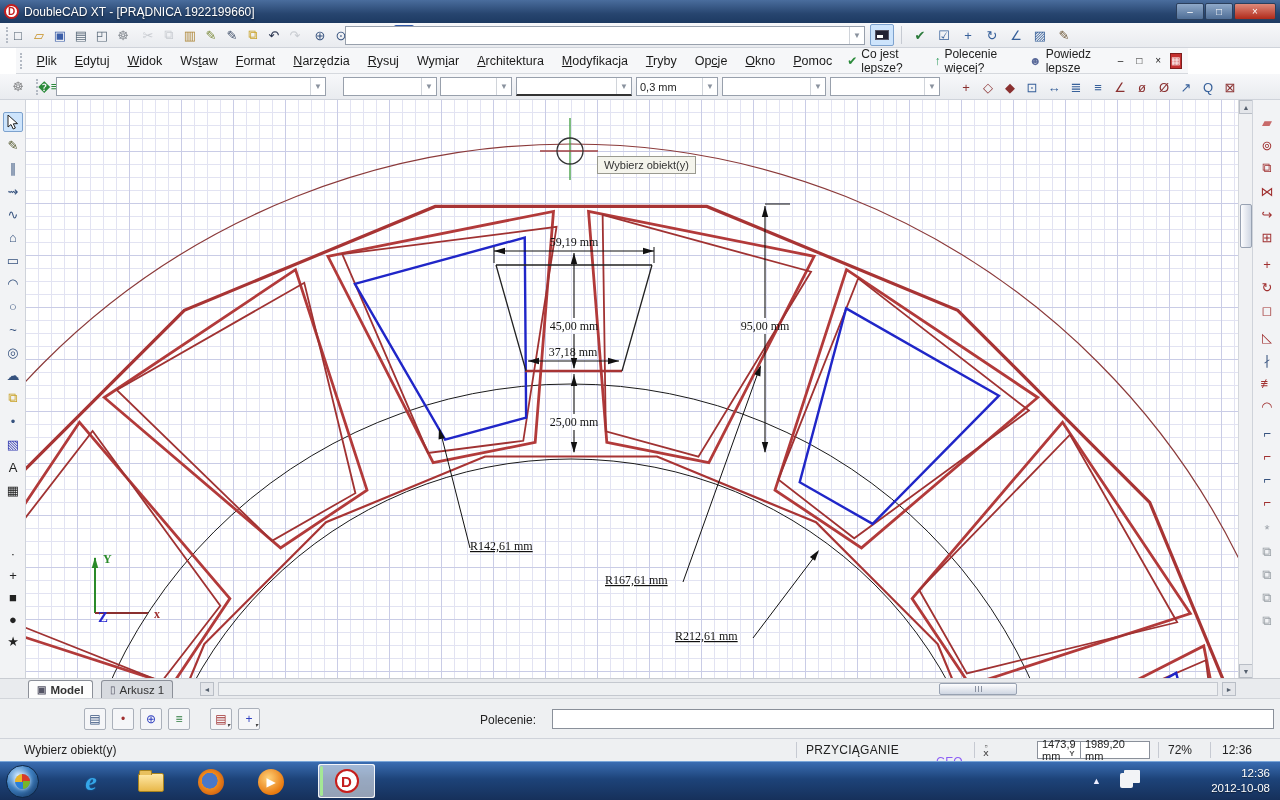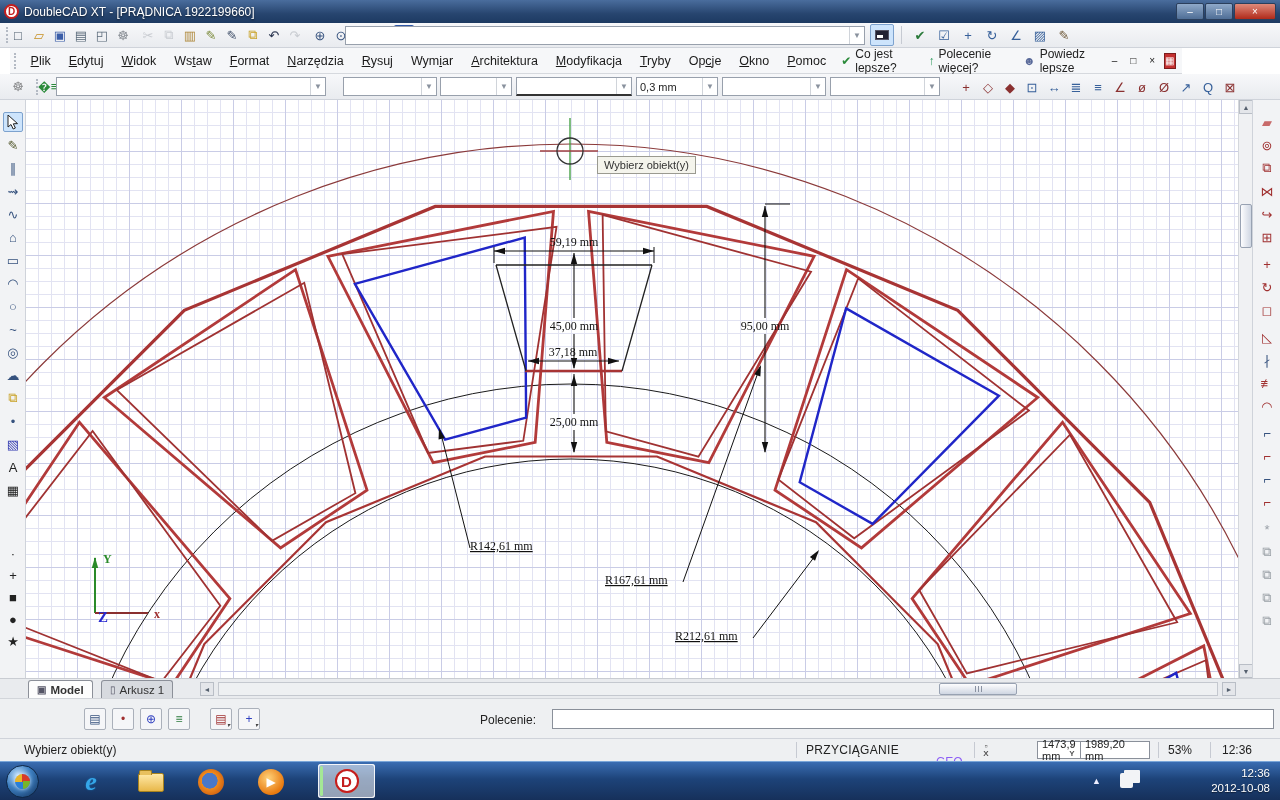--- a/index.html
+++ b/index.html
@@ -40,21 +40,21 @@
   .combo.uline { border-bottom:2px solid #333; }
   #render-btn { position:absolute; top:1px; width:24px; height:22px;
     border:1px solid #7da2ce; background:#cde4fc; border-radius:2px;
     display:flex; align-items:center; justify-content:center; }
   #render-btn .screen { width:14px; height:10px; background:#223; border:1px solid #556;
     position:relative; }
   #render-btn .screen::after { content:""; position:absolute; left:1px; bottom:1px;
     width:6px; height:3px; background:#fff; }
 
   
-  #menubar { left:10px; top:48px; width:1172px; height:26px; background:#f6f7f9;
+  #menubar { left:16px; top:48px; width:1172px; height:26px; background:#f6f7f9;
     border-bottom:1px solid #d6d9de; display:flex; align-items:center; font-size:12.5px; }
   .menu-item { padding:4px 9px; color:#1a1a1a; }
   .menu-right { margin-left:auto; display:flex; align-items:center; gap:4px; padding-right:6px;}
   .promo { display:flex; align-items:center; gap:4px; font-size:12px; color:#222; padding:0 6px; }
   .promo .pic { font-size:12px; }
   .mdi-btn { width:20px; height:16px; font-size:10px; color:#222;
     display:flex; align-items:center; justify-content:center; }
   .red-grid { width:16px; height:16px; background:#c43030; border:1px solid #7d1d1d;
     display:flex; align-items:center; justify-content:center; color:#fff; font-size:10px; }
 
@@ -508,21 +508,21 @@
   <div id="status-msg">Wybierz obiekt(y)</div>
   <div class="st-sep" style="left:796px;"></div>
   <div id="snap-label">PRZYCIĄGANIE</div>
   <div id="geo-label">GEO</div>
   <div class="st-sep" style="left:974px;"></div>
   <div class="coord-ic" style="left:980px;">▫<b>X</b></div>
   <div class="coord-box" style="left:1037px;width:44px;">1473,9 mm</div>
   <div class="coord-ic" style="left:1066px;">▫<b>Y</b></div>
   <div class="coord-box" style="left:1080px;width:70px;">1989,20 mm</div>
   <div class="st-sep" style="left:1158px;"></div>
-  <div id="zoom-label">53%</div>
+  <div id="zoom-label">72%</div>
   <div class="st-sep" style="left:1210px;"></div>
   <div id="clock-label">12:36</div>
 </div>
 
 <div id="taskbar" class="abs">
   <div id="start-orb">
       <div class="flag"></div>
     </div>
   <div class="task-ic" style="left:76px;">
       <span class="ie-e">e</span>

